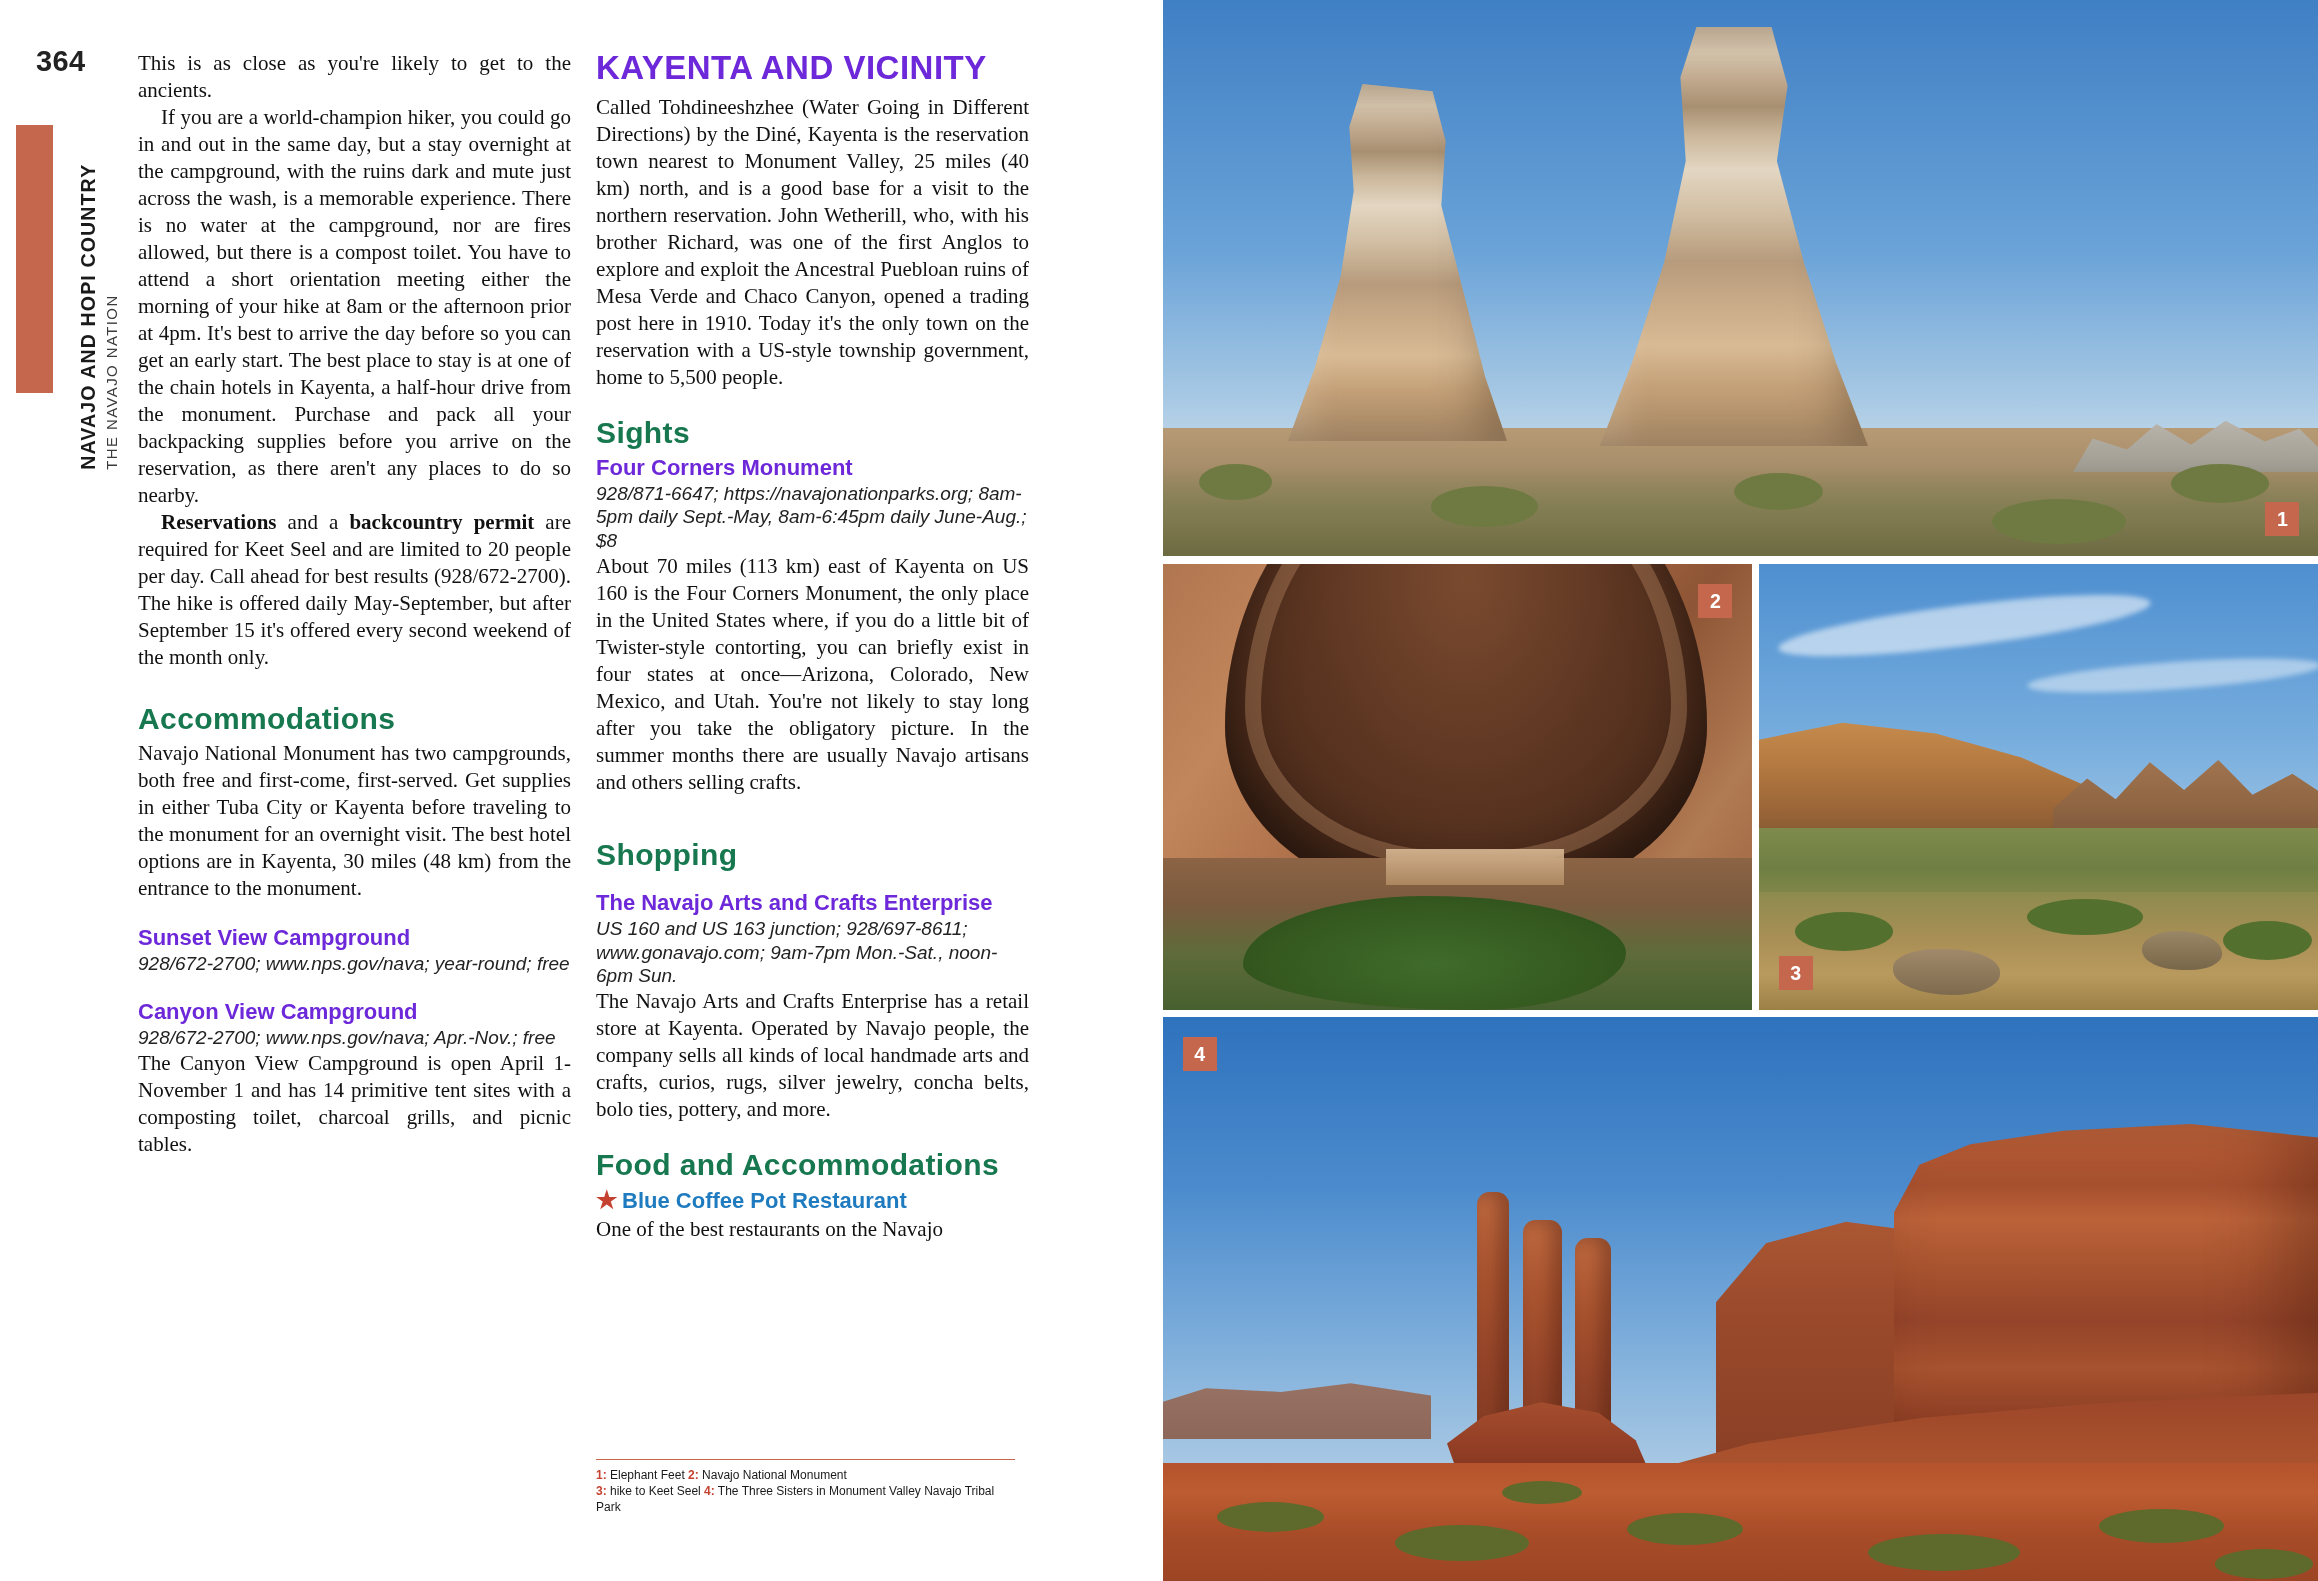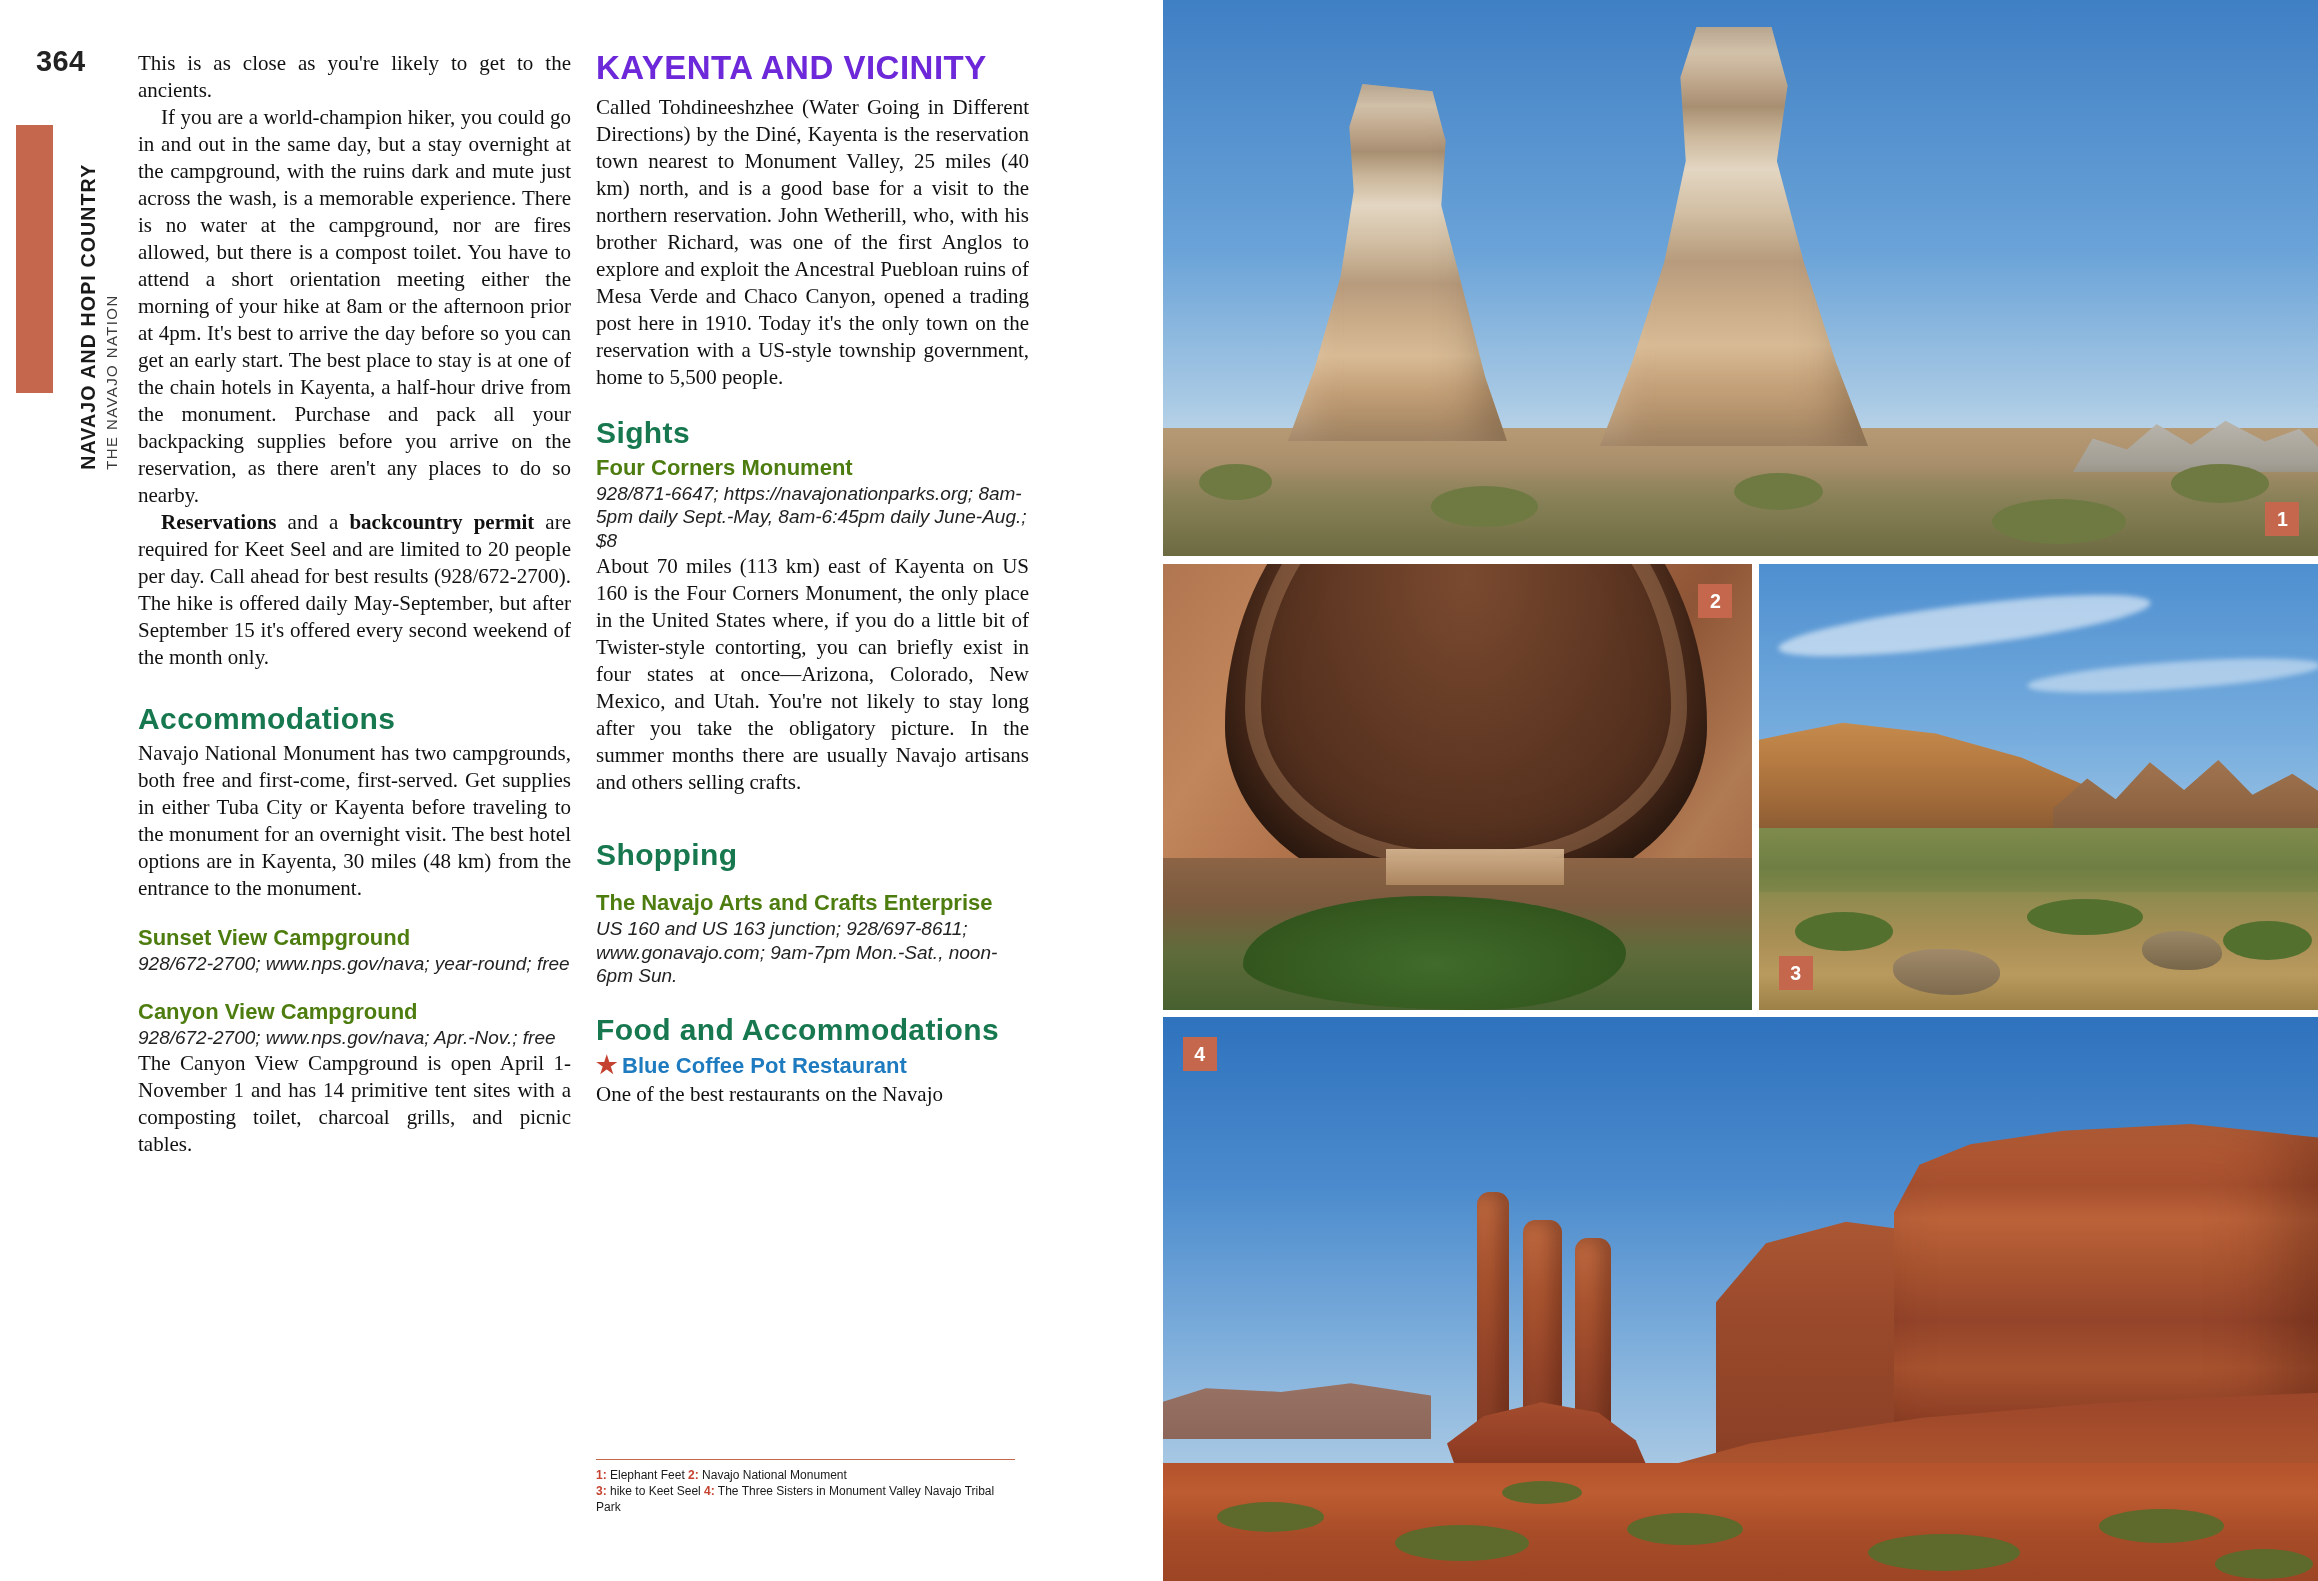--- a/index.html
+++ b/index.html
@@ -98,21 +98,21 @@
     font-size: 33px;
     letter-spacing: 0.5px;
     text-transform: uppercase;
     color: #6d28d9;
     margin-bottom: 8px;
   }
   h4.listing {
     font-family: "Liberation Sans", sans-serif;
     font-weight: bold;
     font-size: 22px;
-    color: #4d7c0f;
+    color: #6d28d9;
     margin: 23px 0 1.8px 0;
     line-height: 1.15;
   }
   h4.listing.star {
     color: #1f7bbf;
   }
   .star-glyph {
     color: #c4422f;
     font-size: 24px;
     margin-right: 4.5px;
@@ -385,20 +385,21 @@
     <p>Called Tohdineeshzhee (Water Going in Different Directions) by the Diné, Kayenta is the reservation town nearest to Monument Valley, 25 miles (40 km) north, and is a good base for a visit to the northern reservation. John Wetherill, who, with his brother Richard, was one of the first Anglos to explore and exploit the Ancestral Puebloan ruins of Mesa Verde and Chaco Canyon, opened a trading post here in 1910. Today it's the only town on the reservation with a US-style township government, home to 5,500 people.</p>
 
     <h2 class="section" style="margin-top:25px;">Sights</h2>
     <h4 class="listing" style="margin-top:1.8px;">Four Corners Monument</h4>
     <p class="contact">928/871-6647; https://navajonationparks.org; 8am-5pm daily Sept.-May, 8am-6:45pm daily June-Aug.; $8</p>
     <p>About 70 miles (113 km) east of Kayenta on US 160 is the Four Corners Monument, the only place in the United States where, if you do a little bit of Twister-style contorting, you can briefly exist in four states at once—Arizona, Colorado, New Mexico, and Utah. You're not likely to stay long after you take the obligatory picture. In the summer months there are usually Navajo artisans and others selling crafts.</p>
 
     <h2 class="section" style="margin-top:42px;">Shopping</h2>
     <h4 class="listing" style="margin-top:19px;">The Navajo Arts and Crafts Enterprise</h4>
     <p class="contact">US 160 and US 163 junction; 928/697-8611; www.gonavajo.com; 9am-7pm Mon.-Sat., noon-6pm Sun.</p>
+    <p>The Navajo Arts and Crafts Enterprise has a retail store at Kayenta. Operated by Navajo people, the company sells all kinds of local handmade arts and crafts, curios, rugs, silver jewelry, concha belts, bolo ties, pottery, and more.</p>
 
     <h2 class="section" style="margin-top:25px;">Food and Accommodations</h2>
     <h4 class="listing star" style="margin-top:1.8px;"><span class="star-glyph">★</span><span>Blue Coffee Pot Restaurant</span></h4>
     <p>One of the best restaurants on the Navajo</p>
   </div>
 
   <div class="captions">
     <span class="num">1:</span><span> Elephant Feet </span><span class="num">2:</span><span> Navajo National Monument</span>
     <br>
     <span class="num">3:</span><span> hike to Keet Seel </span><span class="num">4:</span><span> The Three Sisters in Monument Valley Navajo Tribal Park</span>

